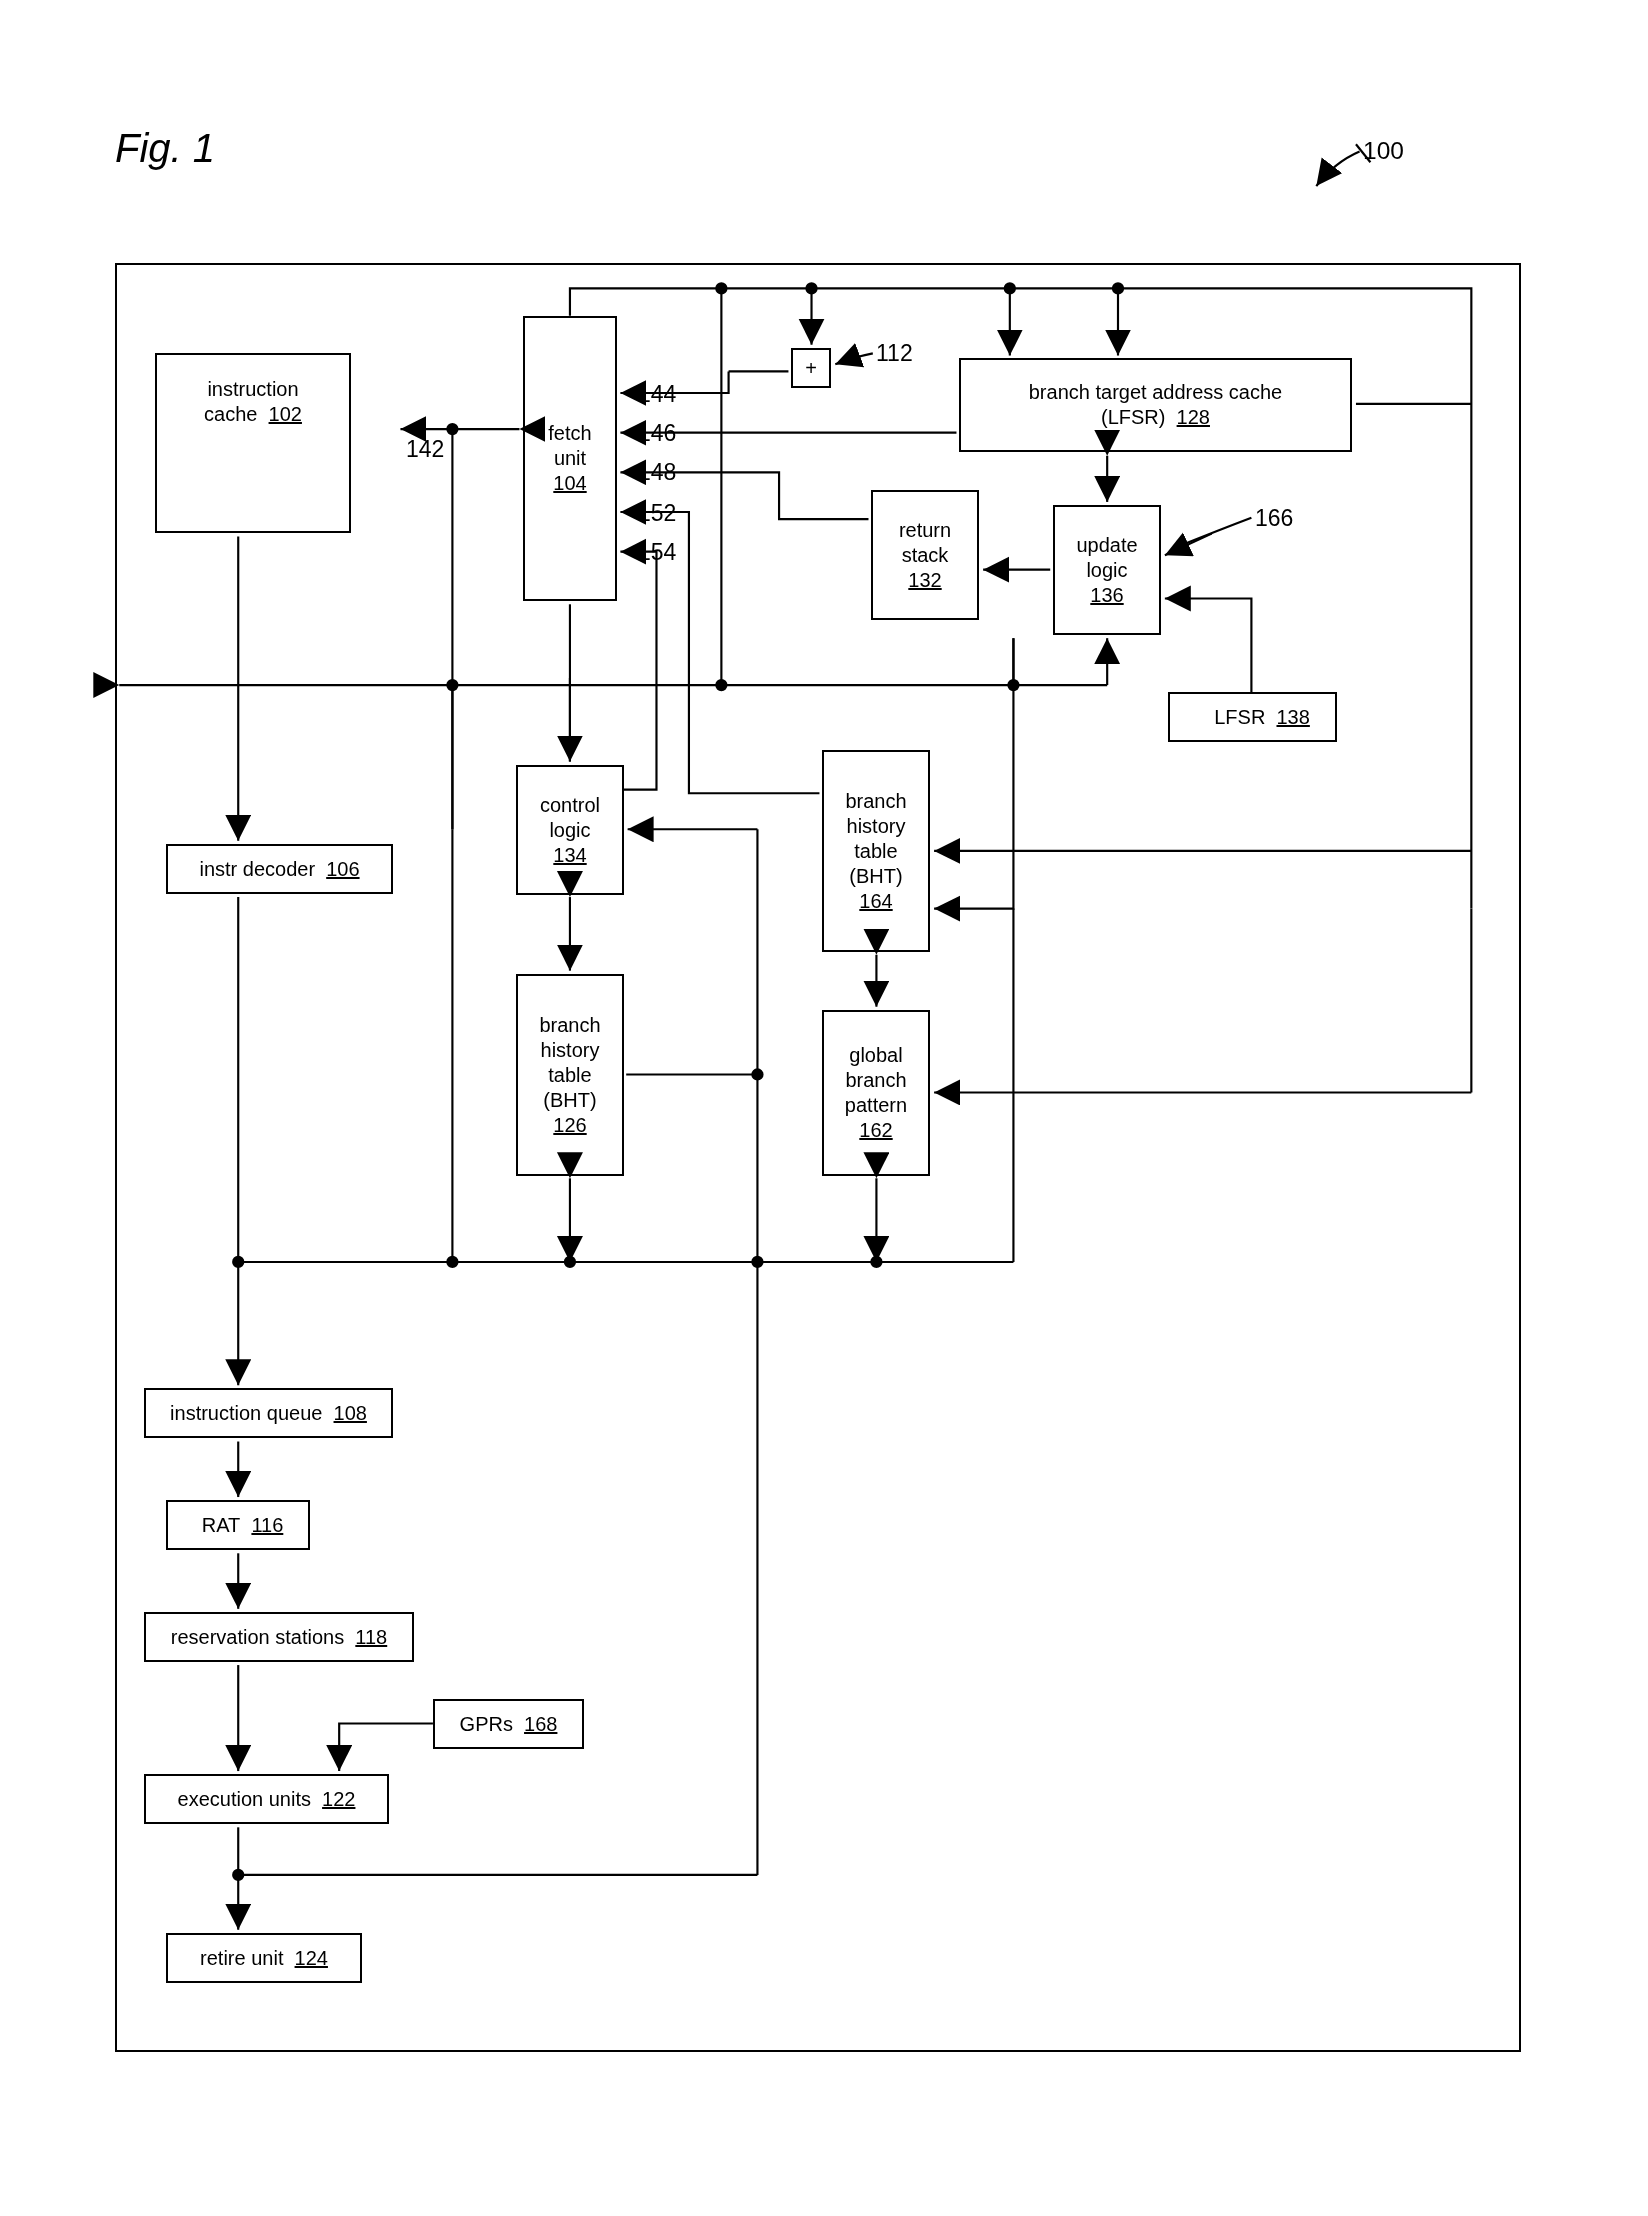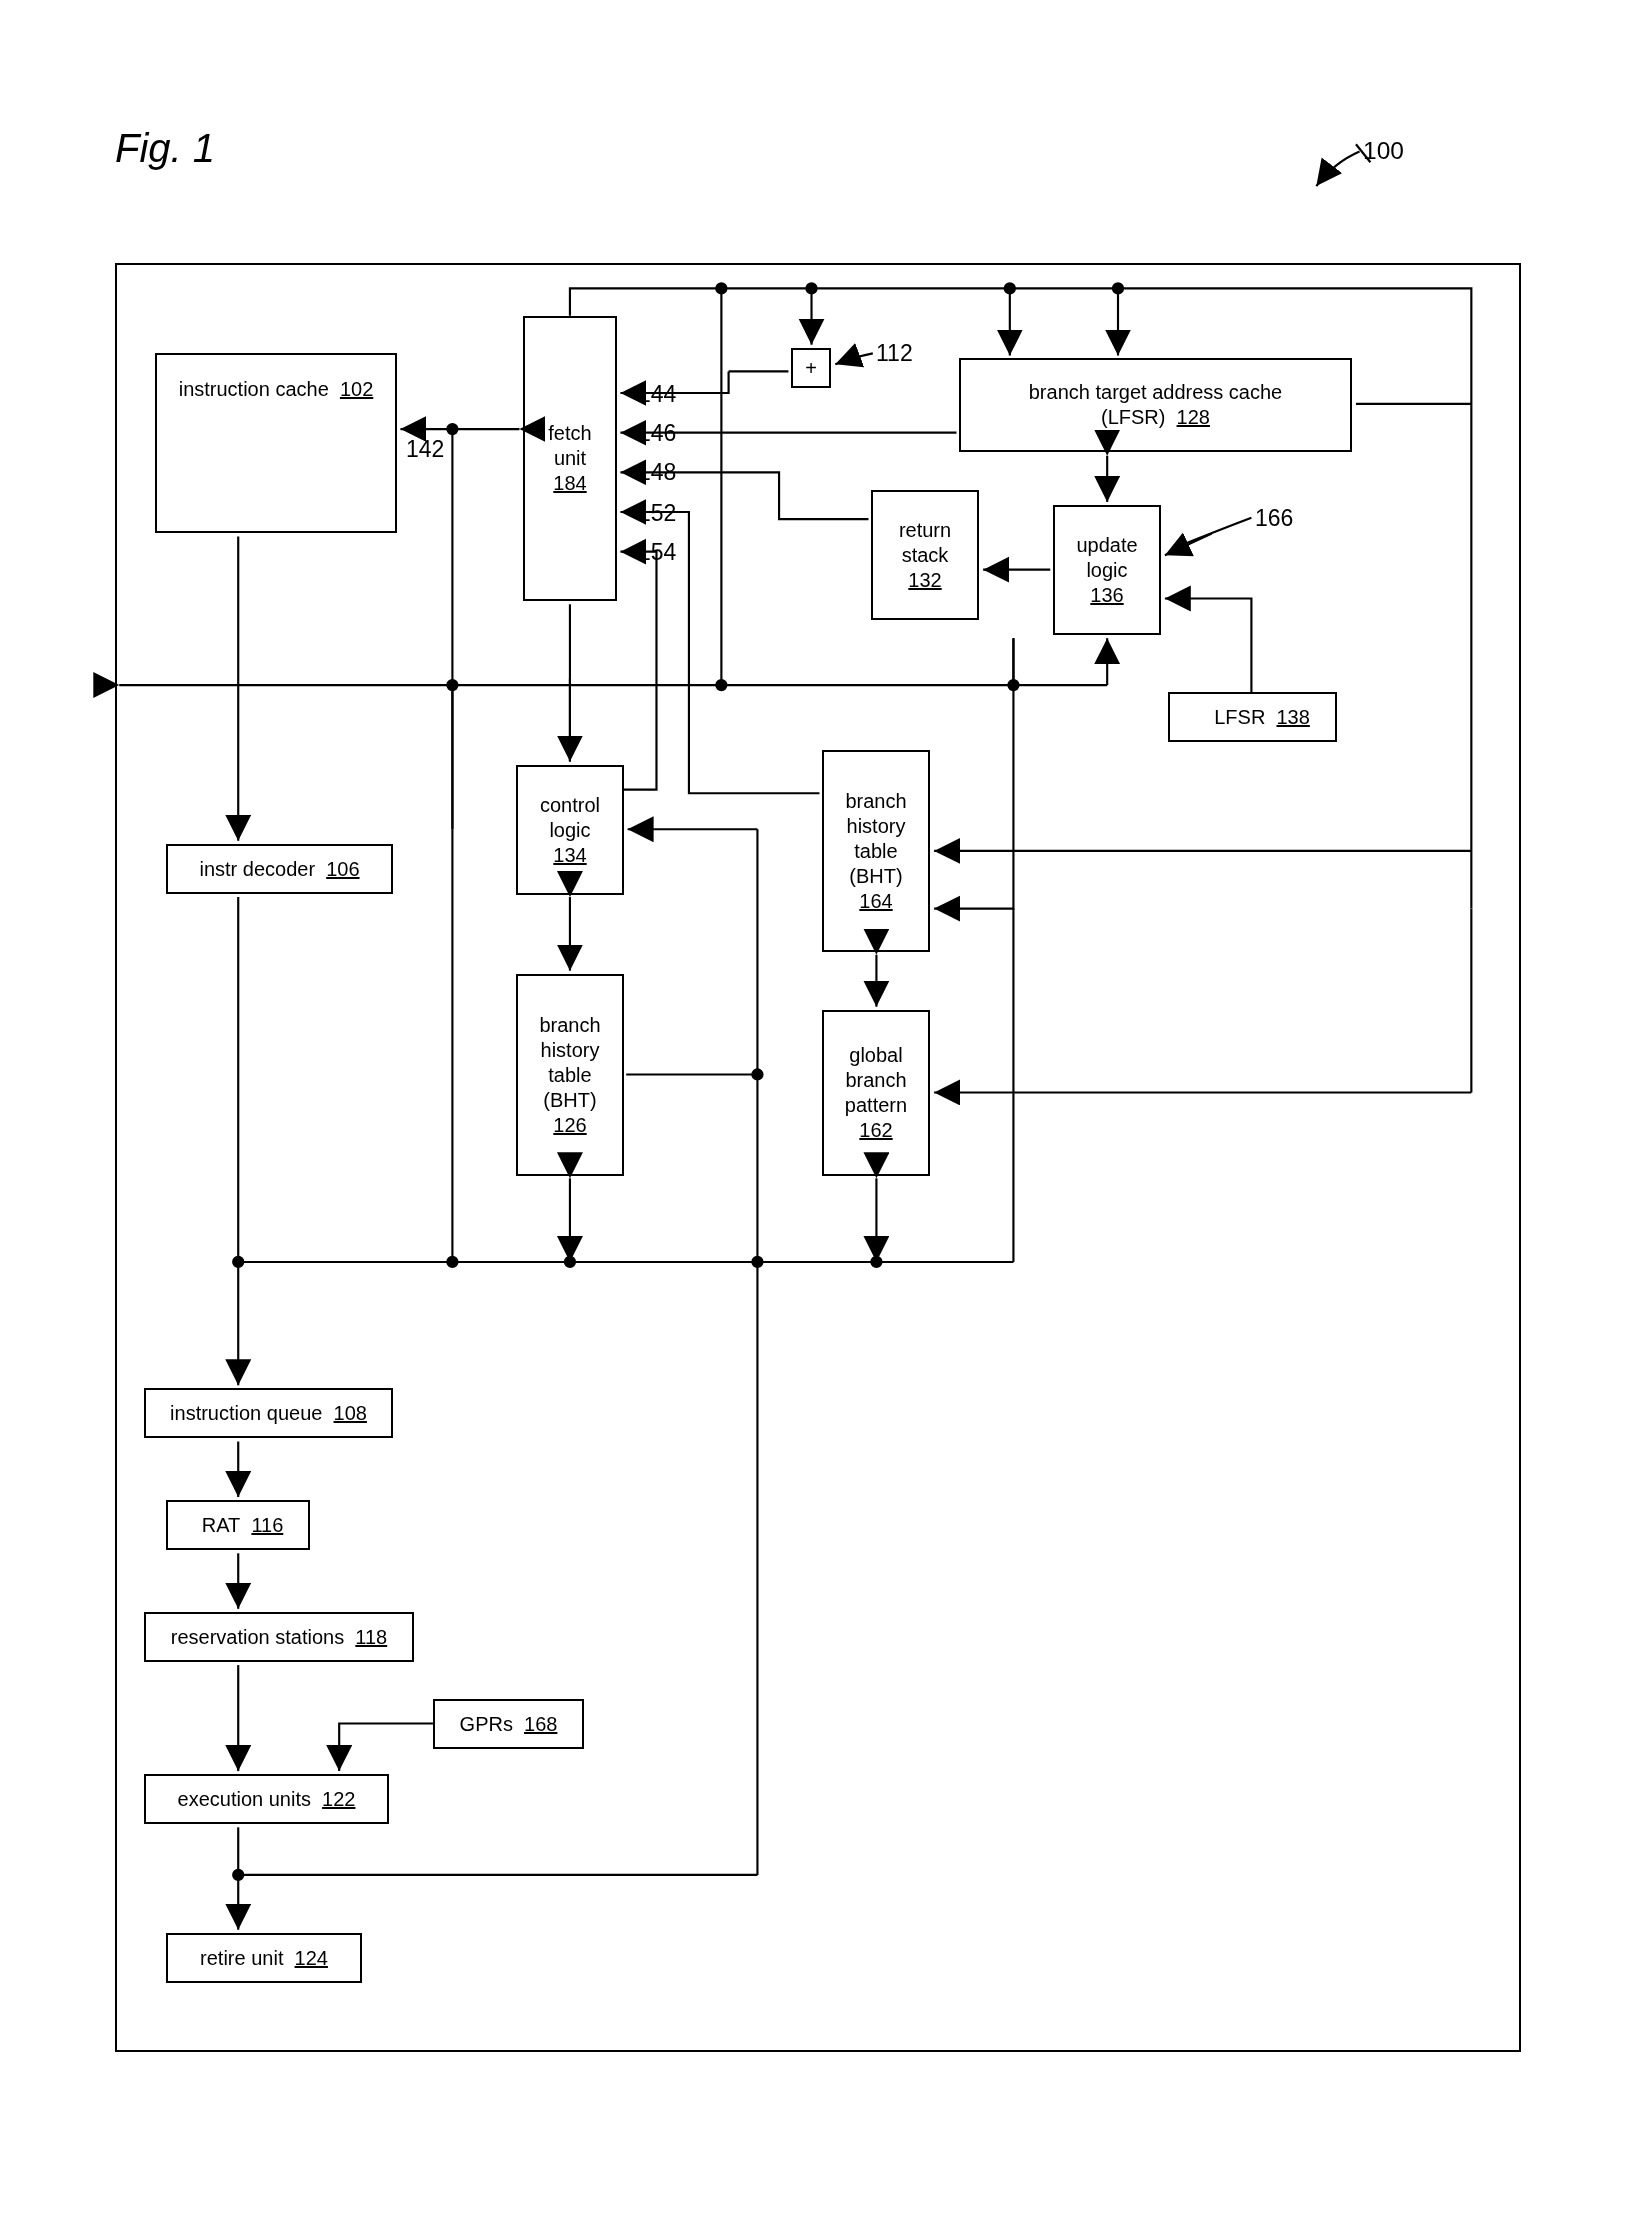--- a/index.html
+++ b/index.html
@@ -61,28 +61,28 @@
 <body>
 
 <div class="page">
 
   <div class="fig-label" style="left:115px; top:126px;">Fig. 1</div>
 
   <div class="ann" style="left:1363px; top:137px;">100</div>
 
   <div class="outer" style="left:115px; top:263px; width:1406px; height:1789px;"></div>
 
-  <div class="box" style="left:155px; top:353px; width:242px; height:180px; justify-content:flex-start; padding-top:21.6px;">
+  <div class="box" style="left:155px; top:353px; width:196px; height:180px; justify-content:flex-start; padding-top:21.6px;">
     <span><span>instruction cache</span>&nbsp;&nbsp;<span class="inline-ref">102</span></span>
   </div>
 
   <div class="box" style="left:523px; top:316px; width:94px; height:285px;">
     <span>fetch</span>
     <span>unit</span>
-    <span class="ref">184</span>
+    <span class="ref">104</span>
   </div>
 
   <div class="box" style="left:791px; top:348px; width:40px; height:40px;">
     <span>+</span>
   </div>
 
   <div class="box" style="left:959px; top:358px; width:393px; height:94px;">
     <span>branch target address cache</span>
     <span><span>(LFSR)</span>&nbsp;&nbsp;<span class="inline-ref">128</span></span>
   </div>

